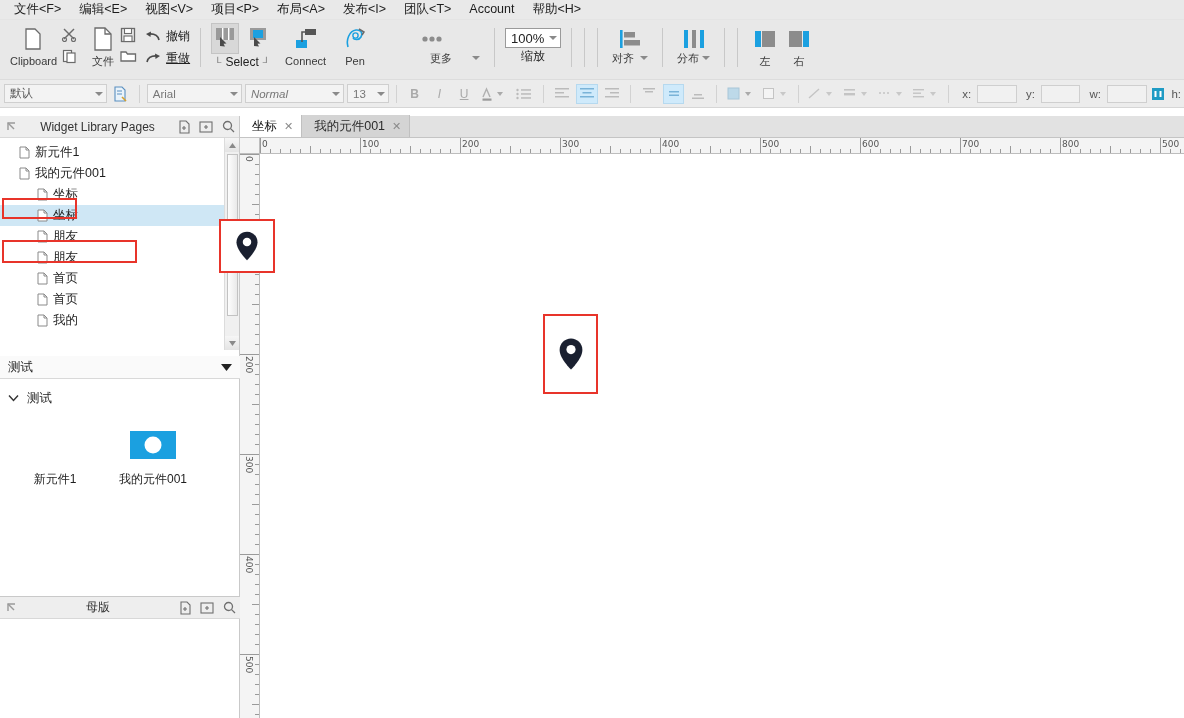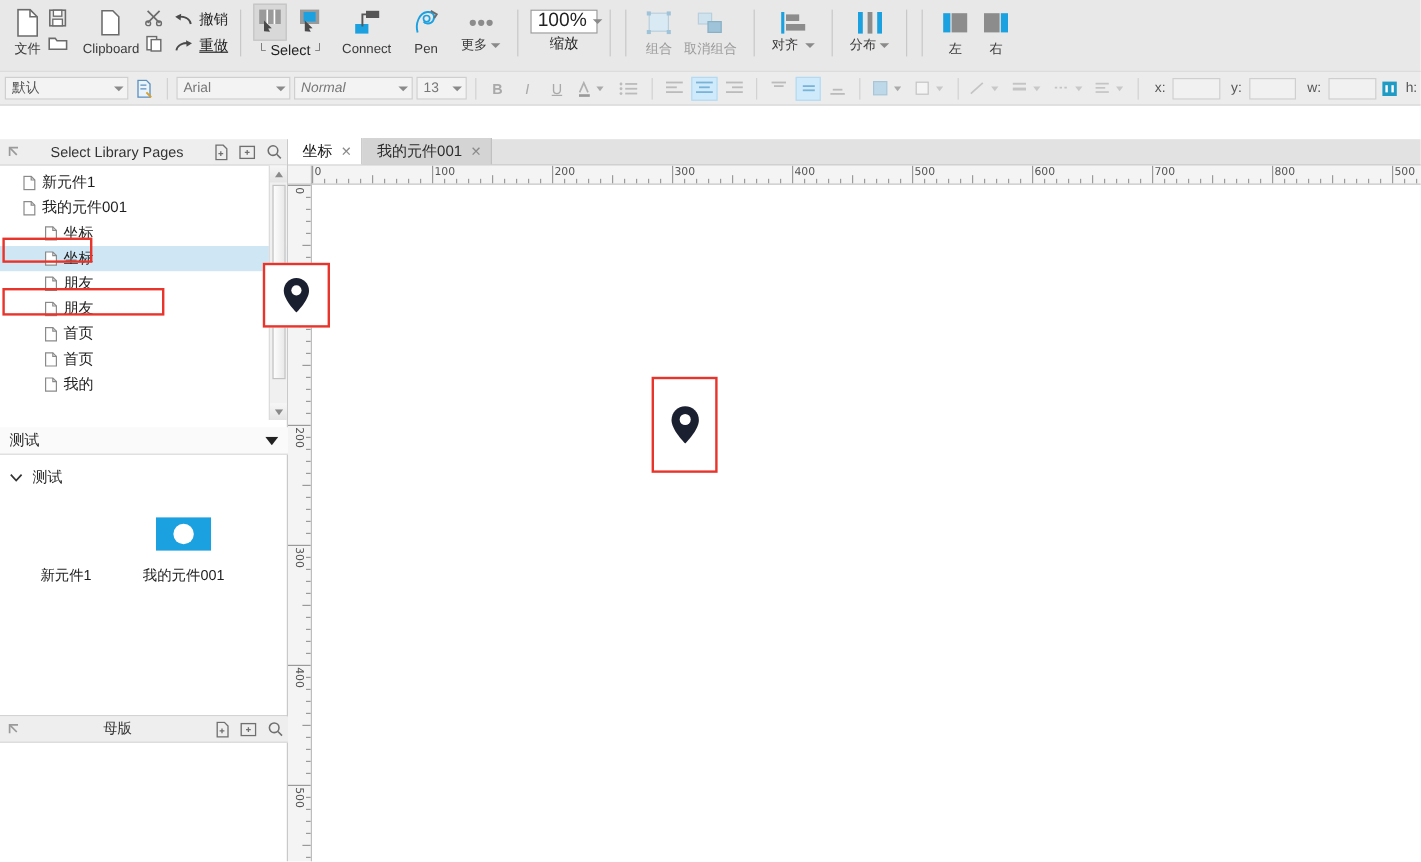--- a/index.html
+++ b/index.html
@@ -190,48 +190,33 @@
     position: absolute; border: 2px solid #e8342a;
     display: flex; align-items: center; justify-content: center;
     background: #ffffff;
   }
 </style>
 </head>
 <body>
 
 <div id="app">
 
+  <div class="menubar">
+    <div class="menu-item">文件&lt;F&gt;</div>
+    <div class="menu-item">编辑&lt;E&gt;</div>
+    <div class="menu-item">视图&lt;V&gt;</div>
+    <div class="menu-item">项目&lt;P&gt;</div>
+    <div class="menu-item">布局&lt;A&gt;</div>
+    <div class="menu-item">发布&lt;I&gt;</div>
+    <div class="menu-item">团队&lt;T&gt;</div>
+    <div class="menu-item">Account</div>
+    <div class="menu-item">帮助&lt;H&gt;</div>
+  </div>
 
   <div class="toolbar">
-
-    <div class="tgroup">
-      <div class="tbtn">
-        <div class="icon-wrap">
-          <svg width="22" height="24" viewBox="0 0 22 24">
-            <path d="M3 1 H13 L19 7 V23 H3 Z" fill="#fff" stroke="#6b6b6b" stroke-width="1.3"></path>
-            <path d="M13 1 V7 H19" fill="none" stroke="#6b6b6b" stroke-width="1.3"></path>
-          </svg>
-        </div>
-        <span class="ilabel">文件</span>
-      </div>
-      <div style="display:flex;flex-direction:column;gap:3px;padding-top:4px;">
-        <div>
-          <svg width="17" height="16" viewBox="0 0 17 16">
-            <rect x="1.5" y="1.5" width="13" height="13" fill="none" stroke="#6b6b6b" stroke-width="1.3"></rect>
-            <rect x="4.5" y="1.5" width="7" height="5" fill="#fff" stroke="#6b6b6b" stroke-width="1.1"></rect>
-            <rect x="4" y="9" width="8" height="5.5" fill="#fff" stroke="#6b6b6b" stroke-width="1.1"></rect>
-          </svg>
-        </div>
-        <div>
-          <svg width="17" height="14" viewBox="0 0 17 14">
-            <path d="M1 3 H6 L7.5 5 H15.5 V12 H1 Z" fill="#fff" stroke="#6b6b6b" stroke-width="1.3"></path>
-          </svg>
-        </div>
-      </div>
-    </div>
 
     <div class="tgroup">
       <div class="tbtn">
         <div class="icon-wrap">
           <svg width="22" height="24" viewBox="0 0 22 24">
             <path d="M3 2 H12 L17 7 V22 H3 Z" fill="#fff" stroke="#6b6b6b" stroke-width="1.3"></path>
           </svg>
         </div>
         <span class="ilabel">Clipboard</span>
       </div>
@@ -241,20 +226,46 @@
             <line x1="3" y1="2" x2="13" y2="12" stroke="#6b6b6b" stroke-width="1.4"></line>
             <line x1="13" y1="2" x2="3" y2="12" stroke="#6b6b6b" stroke-width="1.4"></line>
             <circle cx="3.5" cy="12.5" r="2" fill="none" stroke="#6b6b6b" stroke-width="1.2"></circle>
             <circle cx="12.5" cy="12.5" r="2" fill="none" stroke="#6b6b6b" stroke-width="1.2"></circle>
           </svg>
         </div>
         <div>
           <svg width="17" height="15" viewBox="0 0 17 15">
             <rect x="2.5" y="1.5" width="8" height="11" fill="#fff" stroke="#6b6b6b" stroke-width="1.2"></rect>
             <rect x="6" y="4" width="8" height="9.5" fill="#fff" stroke="#6b6b6b" stroke-width="1.2"></rect>
+          </svg>
+        </div>
+      </div>
+    </div>
+
+    <div class="tgroup">
+      <div class="tbtn">
+        <div class="icon-wrap">
+          <svg width="22" height="24" viewBox="0 0 22 24">
+            <path d="M3 1 H13 L19 7 V23 H3 Z" fill="#fff" stroke="#6b6b6b" stroke-width="1.3"></path>
+            <path d="M13 1 V7 H19" fill="none" stroke="#6b6b6b" stroke-width="1.3"></path>
+          </svg>
+        </div>
+        <span class="ilabel">文件</span>
+      </div>
+      <div style="display:flex;flex-direction:column;gap:3px;padding-top:4px;">
+        <div>
+          <svg width="17" height="16" viewBox="0 0 17 16">
+            <rect x="1.5" y="1.5" width="13" height="13" fill="none" stroke="#6b6b6b" stroke-width="1.3"></rect>
+            <rect x="4.5" y="1.5" width="7" height="5" fill="#fff" stroke="#6b6b6b" stroke-width="1.1"></rect>
+            <rect x="4" y="9" width="8" height="5.5" fill="#fff" stroke="#6b6b6b" stroke-width="1.1"></rect>
+          </svg>
+        </div>
+        <div>
+          <svg width="17" height="14" viewBox="0 0 17 14">
+            <path d="M1 3 H6 L7.5 5 H15.5 V12 H1 Z" fill="#fff" stroke="#6b6b6b" stroke-width="1.3"></path>
           </svg>
         </div>
       </div>
     </div>
 
     <div class="tgroup" style="padding-top:8px;">
       <div style="display:flex;flex-direction:column;gap:5px;">
         <div style="display:flex;align-items:center;gap:5px;">
           <svg width="16" height="12" viewBox="0 0 16 12">
             <path d="M14 9 C13 4 8 2.5 3 3" fill="none" stroke="#4a4a4a" stroke-width="1.6"></path>
@@ -329,67 +340,44 @@
 
     <div class="tgroup">
       <div class="tbtn">
         <div class="icon-wrap">
           <svg width="30" height="24" viewBox="0 0 30 24">
             <circle cx="8" cy="12" r="2.6" fill="#8c8c8c"></circle>
             <circle cx="15" cy="12" r="2.6" fill="#8c8c8c"></circle>
             <circle cx="22" cy="12" r="2.6" fill="#8c8c8c"></circle>
           </svg>
         </div>
-        <div style="display:flex;align-items:center;gap:3px;">
+        <div style="display:flex;align-items:center;gap:20px;margin-left:46px;">
           <span class="ilabel" style="margin:0">更多</span>
           <span class="caret-sm" style="margin:0"></span>
         </div>
       </div>
     </div>
 
     <div class="tsep"></div>
 
     <div class="tgroup" style="padding-top:8px;">
       <div style="display:flex;flex-direction:column;align-items:center;">
         <div style="width:56px;height:20px;background:#fff;border:1px solid #9a9a9a;display:flex;align-items:center;justify-content:space-between;padding:0 3px 0 5px;">
-          <span style="font-size:16px;color:#222;">100%</span>
+          <span style="font-size:13px;color:#222;">100%</span>
           <span class="caret-sm"></span>
         </div>
         <span class="ilabel">缩放</span>
       </div>
     </div>
 
     <div class="tsep"></div>
 
 
     <div class="tsep"></div>
 
-    <div class="tgroup">
-      <div class="tbtn dim">
-        <div class="icon-wrap">
-          <svg width="24" height="22" viewBox="0 0 24 22">
-            <rect x="4" y="3" width="16" height="15" fill="#d9eaf4" stroke="#b9cfdd"></rect>
-            <rect x="2" y="1.5" width="3.4" height="3.4" fill="#9fc3d8"></rect>
-            <rect x="18.6" y="1.5" width="3.4" height="3.4" fill="#9fc3d8"></rect>
-            <rect x="2" y="17" width="3.4" height="3.4" fill="#9fc3d8"></rect>
-            <rect x="18.6" y="17" width="3.4" height="3.4" fill="#9fc3d8"></rect>
-          </svg>
-        </div>
-        <span class="ilabel">组合</span>
-      </div>
-      <div class="tbtn dim">
-        <div class="icon-wrap">
-          <svg width="26" height="22" viewBox="0 0 26 22">
-            <rect x="3" y="3" width="11" height="9" fill="#cfe3ee" stroke="#b9cfdd"></rect>
-            <rect x="11" y="10" width="11" height="9" fill="#9fc3d8" stroke="#88b0c6"></rect>
-          </svg>
-        </div>
-        <span class="ilabel">取消组合</span>
-      </div>
-    </div>
 
     <div class="tsep"></div>
 
     <div class="tgroup">
       <div class="tbtn">
         <div class="icon-wrap">
           <svg width="26" height="22" viewBox="0 0 26 22">
             <rect x="3" y="2" width="2.6" height="18" fill="#1ba0e0"></rect>
             <rect x="7" y="4" width="11" height="5.5" fill="#8c8c8c"></rect>
             <rect x="7" y="12" width="16" height="5.5" fill="#8c8c8c"></rect>
@@ -609,21 +597,21 @@
 
   <div class="leftpanel">
 
     <div class="panel-head">
       <span class="ph-icon">
         <svg width="11" height="11" viewBox="0 0 11 11">
             <path d="M9 2 L2 2 L2 9" fill="none" stroke="#9a9a9a" stroke-width="1.4"></path>
             <path d="M2 2 L8 8" stroke="#9a9a9a" stroke-width="1.4"></path>
           </svg>
       </span>
-      <span class="ptitle">Select Library Pages</span>
+      <span class="ptitle">Widget Library Pages</span>
       <span class="ph-icon">
         <svg width="13" height="14" viewBox="0 0 13 14">
             <path d="M2 1 H8 L11 4 V13 H2 Z" fill="none" stroke="#6f6f6f" stroke-width="1.1"></path>
             <path d="M4 8 H8 M6 6 V10" stroke="#6f6f6f" stroke-width="1.1"></path>
           </svg>
       </span>
       <span class="ph-icon">
         <svg width="14" height="13" viewBox="0 0 14 13">
             <rect x="1" y="2" width="12" height="10" fill="none" stroke="#6f6f6f" stroke-width="1.1"></rect>
             <path d="M5 7 H9 M7 5 V9" stroke="#6f6f6f" stroke-width="1.1"></path>

